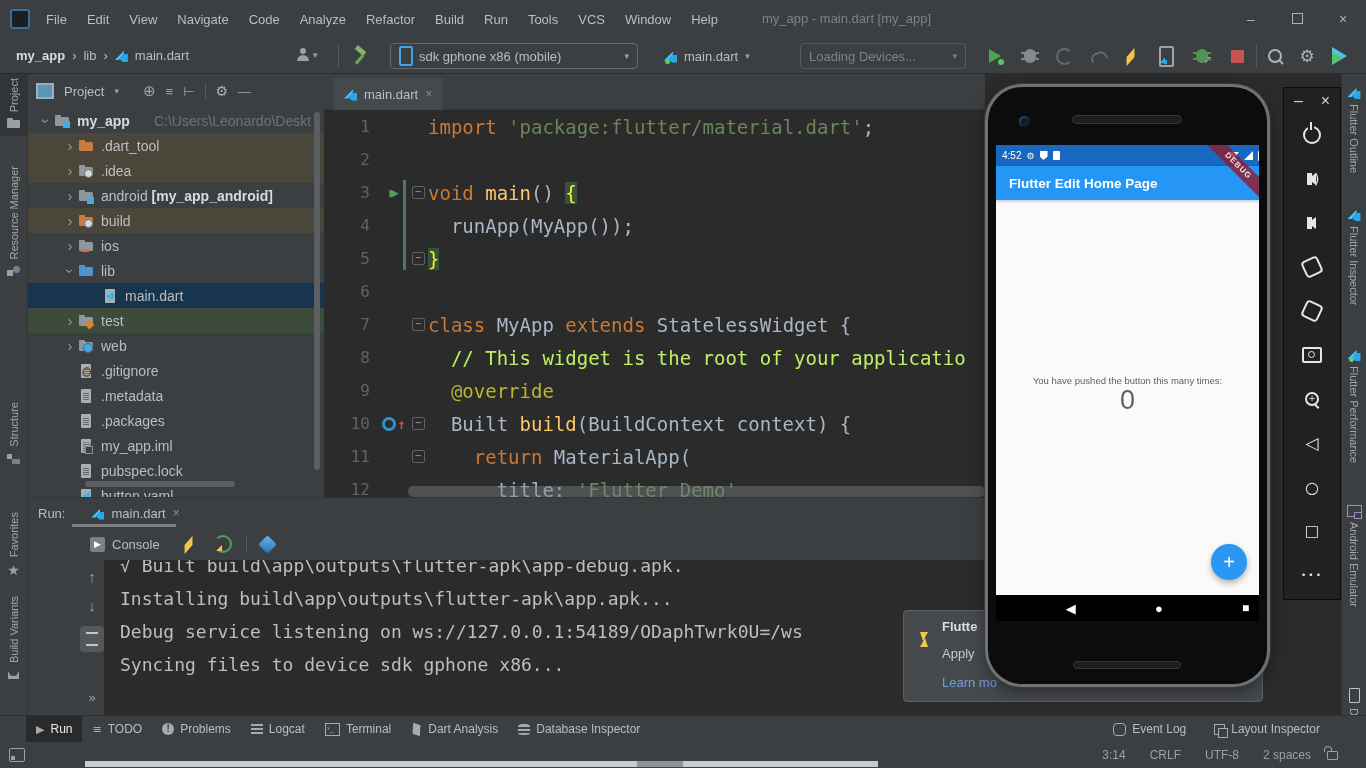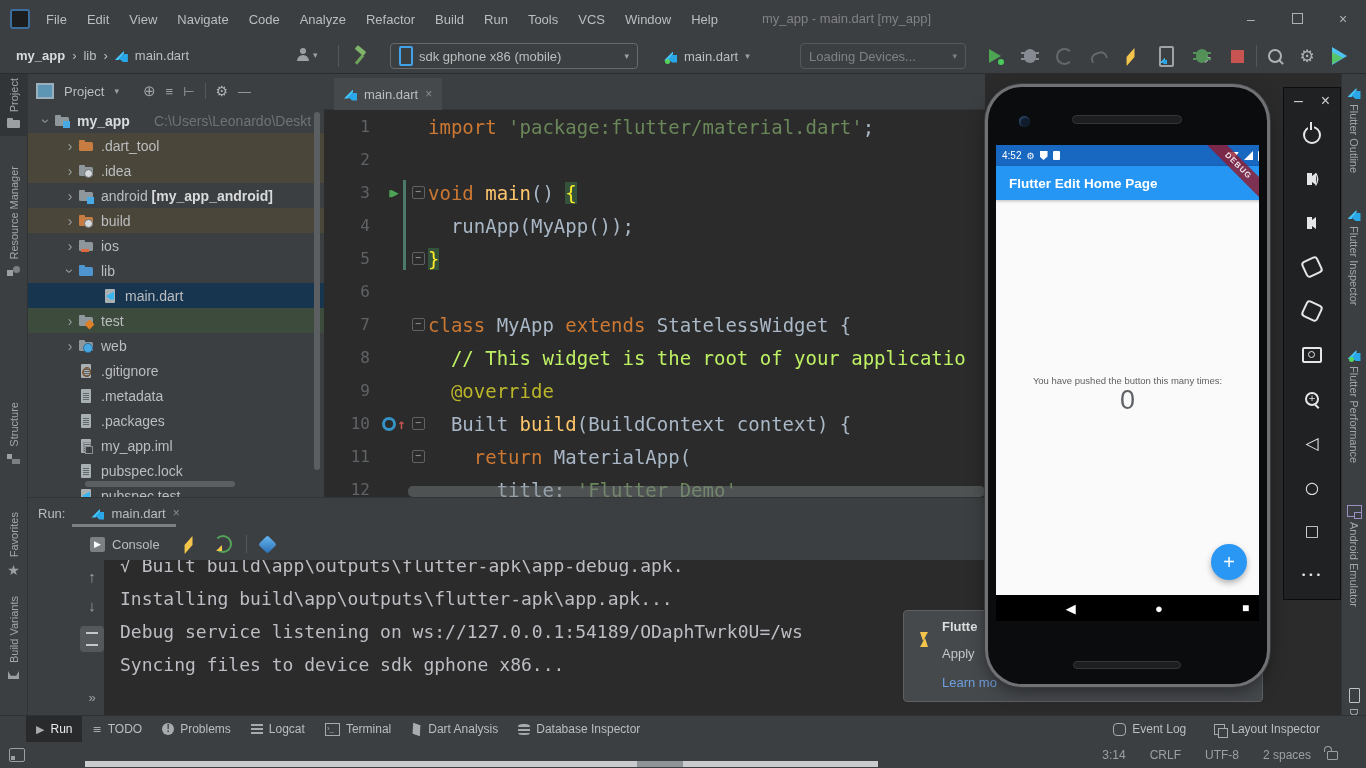--- a/index.html
+++ b/index.html
@@ -444,21 +444,21 @@
       <span class="ti ti-text tfile">
         <b class="lines"></b>
       </span>
       <span class="tlabel">pubspec.lock</span>
     </div>
     <div class="trow" style="padding-left: 34px;">
       <span class="tspacer"></span>
       <span class="ti ti-dartfile tfile">
         <b class="fl"></b>
       </span>
-      <span class="tlabel">pubspec.test</span>
+      <span class="tlabel">button.yaml</span>
     </div>
   </div>
 <div class="a sbar" style="left:314px;top:112px;width:6px;height:358px;"></div>
 <div class="a sbar" style="left:85px;top:481px;width:150px;height:6px;"></div>
 
 <div class="a" id="tabbar">
   <div class="etab">
     <span class="flut">
         <i class="f1"></i>
         <i class="f2"></i>

